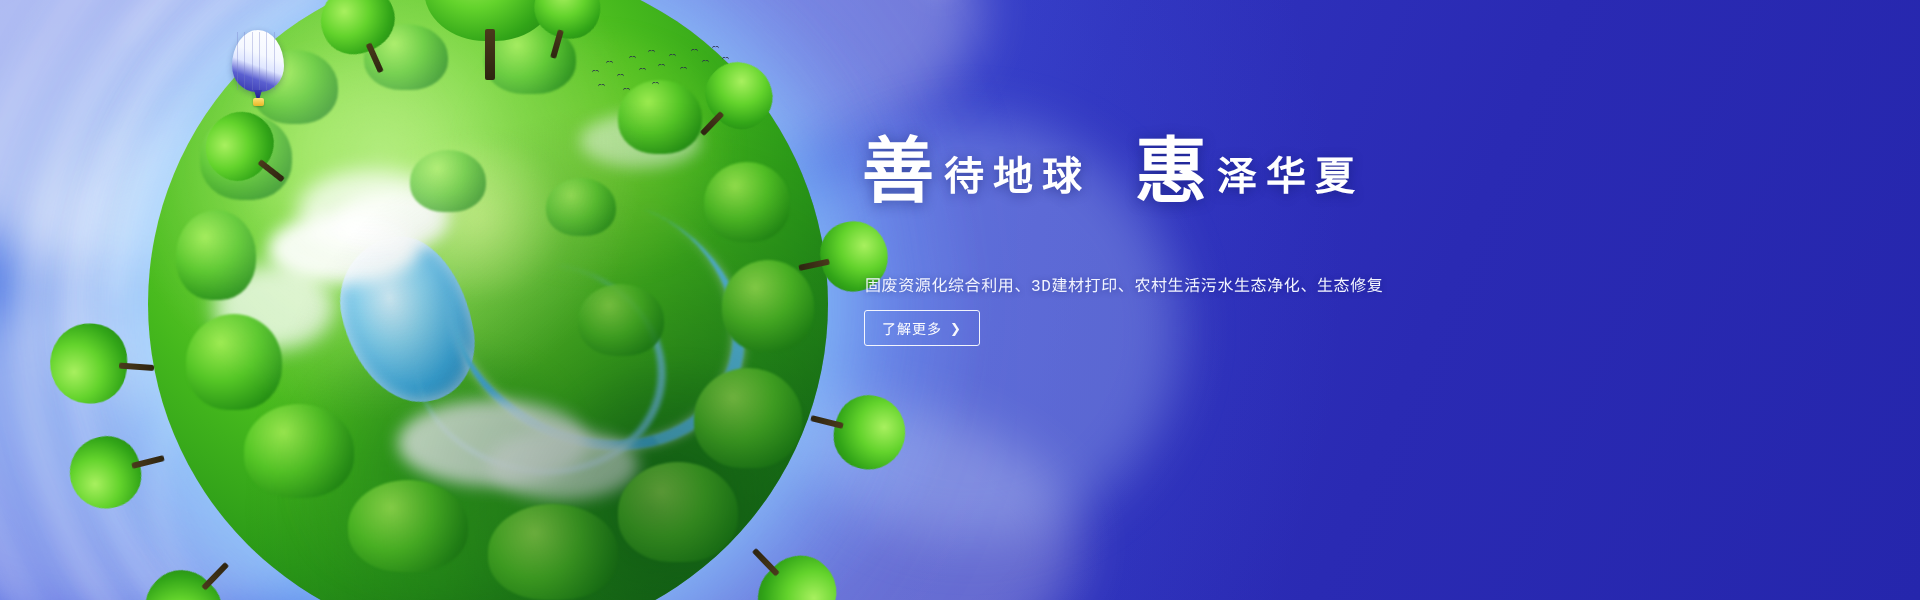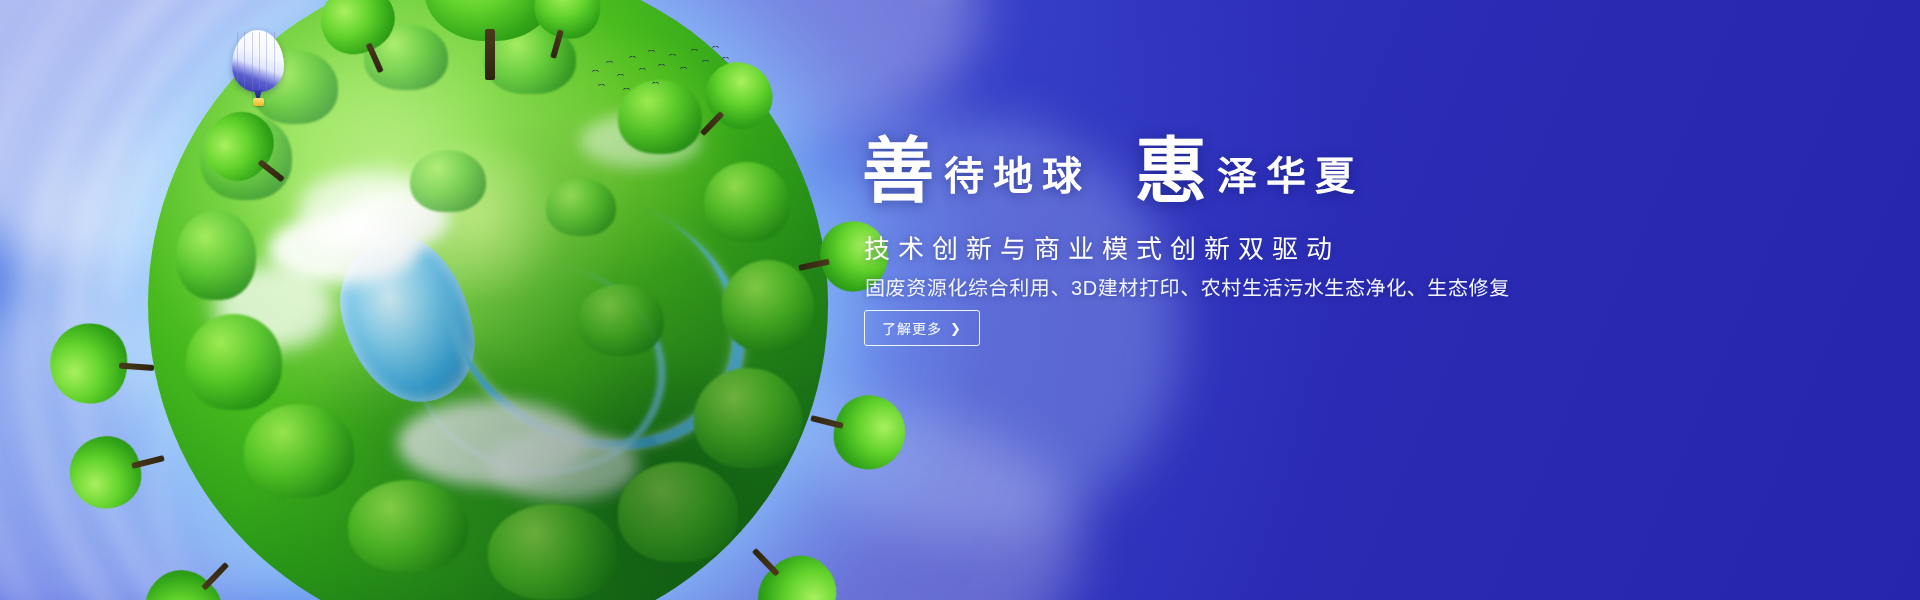--- a/index.html
+++ b/index.html
@@ -127,22 +127,23 @@
   }
   .headline .gap{display:inline-block;width:44px;}
 
   .subhead{
     position:absolute;top:228px;left:2px;white-space:nowrap;
     font-size:26px;letter-spacing:8px;font-weight:400;color:#fff;
     text-shadow:0 1px 8px rgba(10,20,90,.4);
   }
   .desc{
     position:absolute;top:272px;left:3px;white-space:nowrap;
-    font-size:20px;letter-spacing:.6px;color:#f2f4ff;font-weight:400;
+    font-size:16px;letter-spacing:.6px;color:#f2f4ff;font-weight:400;
     text-shadow:0 1px 6px rgba(10,20,90,.35);
+    font-family:Liberation Mono, monospace;
   }
   .cta{
     position:absolute;top:310px;left:2px;
     width:116px;height:36px;border:1px solid rgba(255,255,255,.92);
     border-radius:3px;background:transparent;color:#fff;
     font-size:14px;letter-spacing:1px;cursor:pointer;
     display:flex;align-items:center;justify-content:center;gap:8px;
     font-family:"Liberation Sans","DejaVu Sans",sans-serif;
   }
   .cta .chev{font-size:13px;line-height:1;opacity:.95;}
@@ -288,21 +289,20 @@
     <div class="bird" style="left:33px;top:48px;"></div>
     <div class="bird" style="left:62px;top:42px;"></div>
   </div>
 
   <div class="content">
 
     <div class="headline">
       <span class="big">善</span><span class="mid">待地球</span><span class="gap"></span><span class="big">惠</span><span class="mid">泽华夏</span>
     </div>
 
-    <div class="subhead">技术创新与商业模式创新双驱动</div>
 
     <div class="desc">固废资源化综合利用、3D建材打印、农村生活污水生态净化、生态修复</div>
 
     <button class="cta">
       <span>了解更多</span>
       <span class="chev">❯</span>
     </button>
 
   </div>
 </div>

